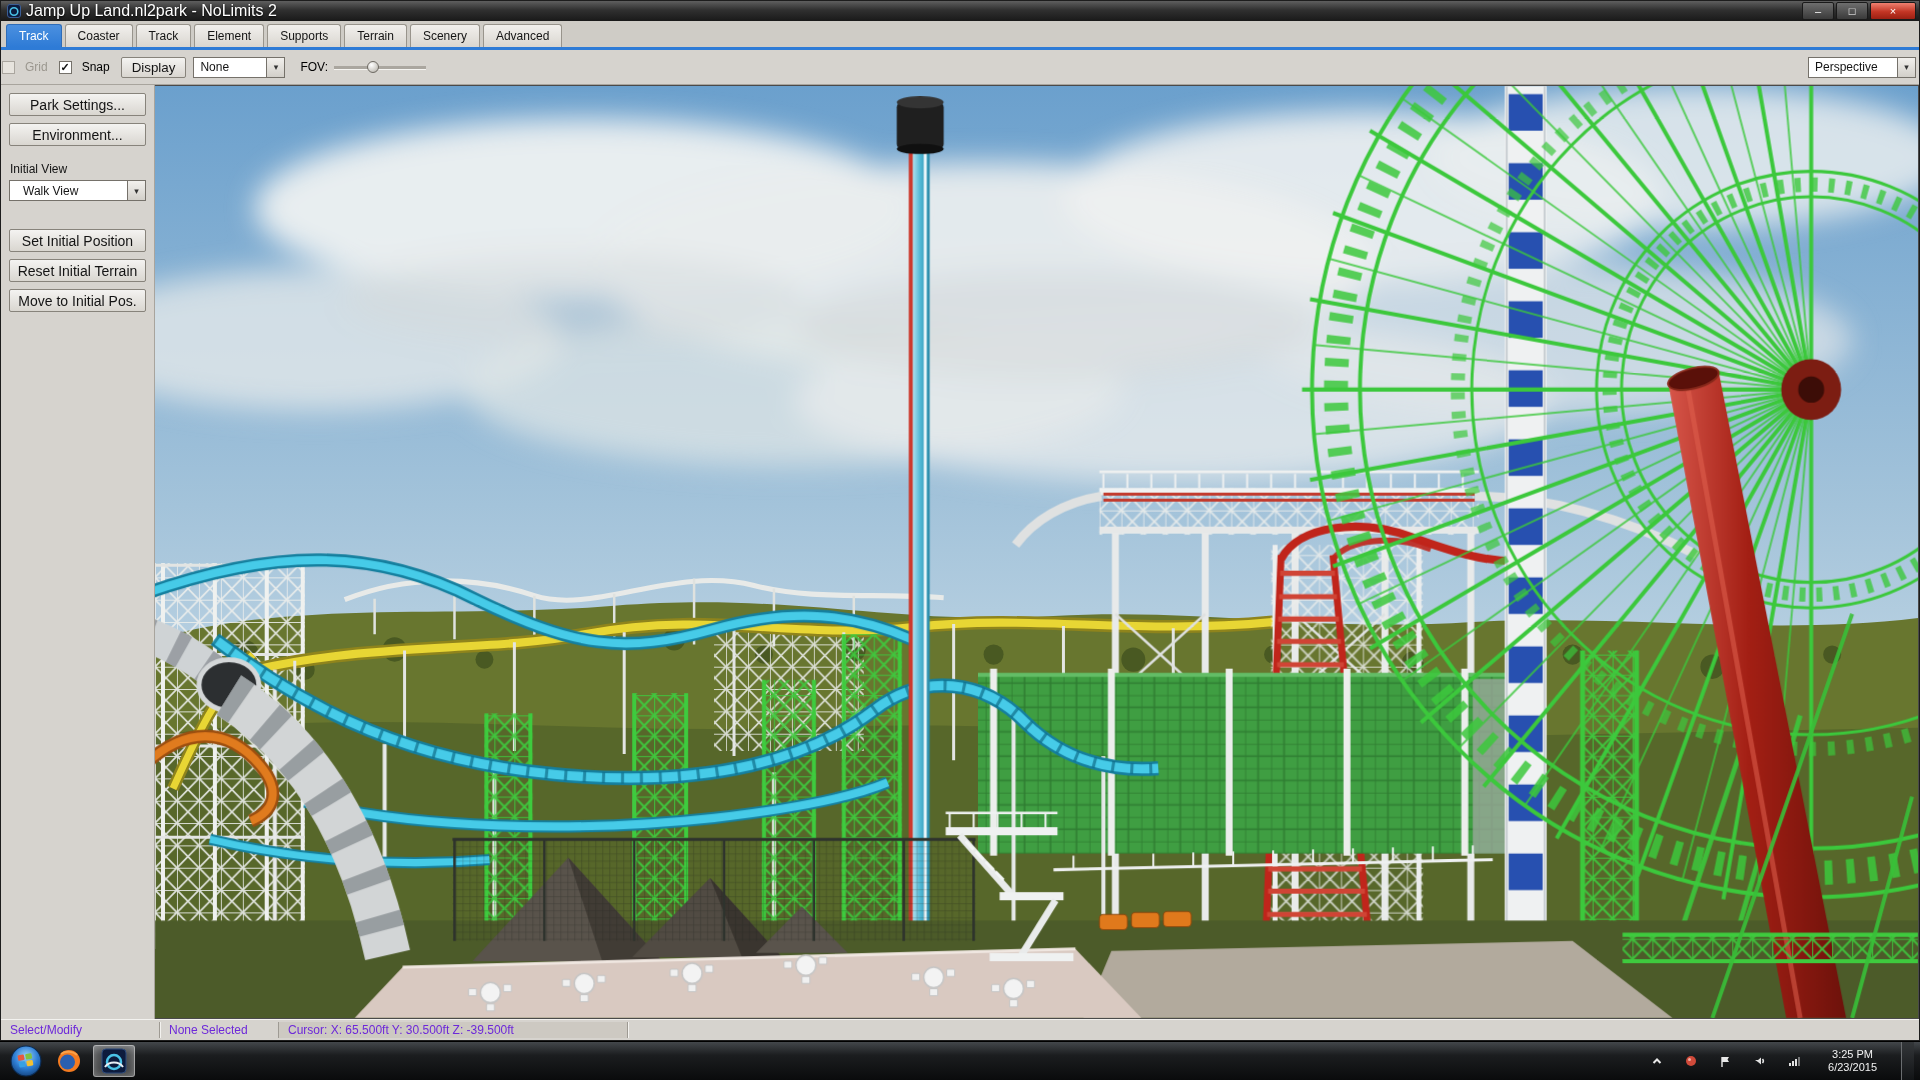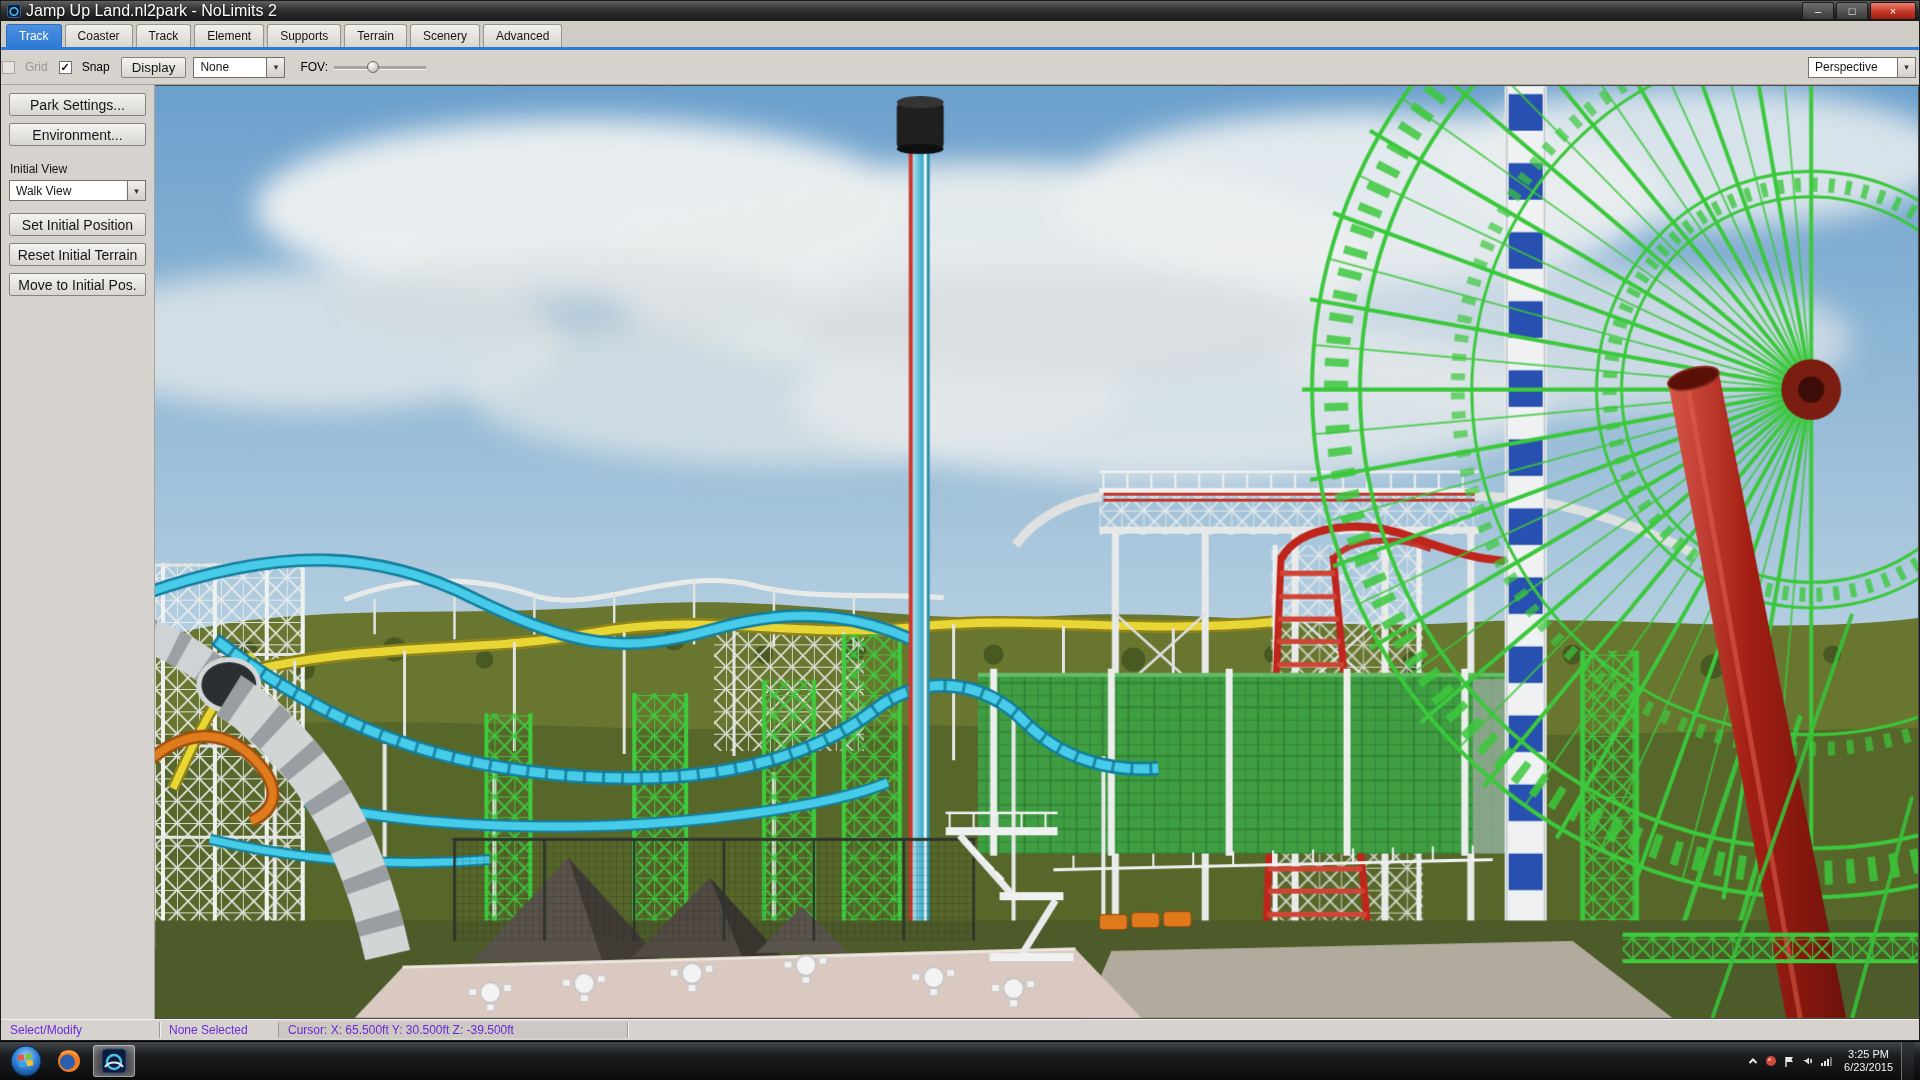--- a/index.html
+++ b/index.html
@@ -47,38 +47,38 @@
   .slider .track{position:absolute;left:0;right:0;top:6px;height:3px;background:#aaa69f;border-bottom:1px solid #f5f4f1;}
   .slider .thumb{position:absolute;left:36%;top:1px;width:12px;height:12px;border-radius:50%;
     background:radial-gradient(circle at 35% 30%,#ffffff,#c9c6c0 70%,#8e8a83);border:1px solid #6e6a63;box-sizing:border-box;}
 
   
   .main{flex:1;display:flex;min-height:0;}
   .sidebar{width:154px;flex:0 0 auto;background:#d6d3ce;border-right:1px solid #a8a49d;padding:8px 8px;box-sizing:border-box;}
   .side-btn{display:block;width:100%;height:23px;margin-bottom:7px;background:linear-gradient(#f4f3f1,#d9d6d0);
     border:1px solid #87837b;border-radius:2px;font-size:14px;color:#141414;text-align:center;line-height:21px;box-sizing:border-box;}
   .side-label{margin:16px 0 4px 1px;color:#141414;}
-  .side-combo{width:100%;margin-bottom:12px;}
+  .side-combo{width:100%;margin-bottom:28px;padding-left:7px;}
   .viewport{flex:1;position:relative;min-width:0;border:1px solid #4a4a4a;border-left:none;box-sizing:border-box;background:#7aa6c8;overflow:hidden;}
   .viewport svg.scene{position:absolute;inset:0;width:100%;height:100%;display:block;}
 
   
   .statusbar{height:20px;background:#d6d3ce;border-top:1px solid #f3f2ef;display:flex;align-items:center;color:#6d28d9;flex:0 0 auto;}
   .sb-panel{height:16px;display:flex;align-items:center;padding:0 9px;border-right:1px solid #9e9a93;box-shadow:1px 0 0 #f3f2ef;white-space:nowrap;}
   .sb-panel.p1{width:140px;}
   .sb-panel.p2{width:100px;}
   .sb-panel.p3{width:330px;background:#cdc9c2;}
 
   
   .taskbar{height:38px;flex:0 0 auto;background:linear-gradient(#43474b,#1b1d1f 35%,#0a0b0c);display:flex;align-items:center;
     padding-left:4px;border-top:1px solid #000;}
   .orb{width:32px;height:32px;margin:0 6px;flex:0 0 auto;}
   .task-icon{width:42px;height:32px;display:flex;align-items:center;justify-content:center;border-radius:3px;margin-right:3px;box-sizing:border-box;}
   .task-icon.active{background:rgba(255,255,255,.22);border:1px solid rgba(255,255,255,.5);box-shadow:inset 0 0 8px rgba(255,255,255,.35);}
-  .tray{margin-left:auto;display:flex;align-items:center;gap:4px;padding-right:6px;}
+  .tray{margin-left:auto;display:flex;align-items:center;gap:20px;padding-right:6px;}
   .tray svg{display:block;}
   .clock{text-align:center;color:#f2f2f2;font-size:11px;line-height:13px;margin:0 4px 0 6px;}
   .show-desktop{width:12px;height:38px;border-left:1px solid #6a6d70;background:linear-gradient(#34373a,#121416);}
 </style>
 </head>
 <body>
 
 <div class="app">
   <div class="window">
 

